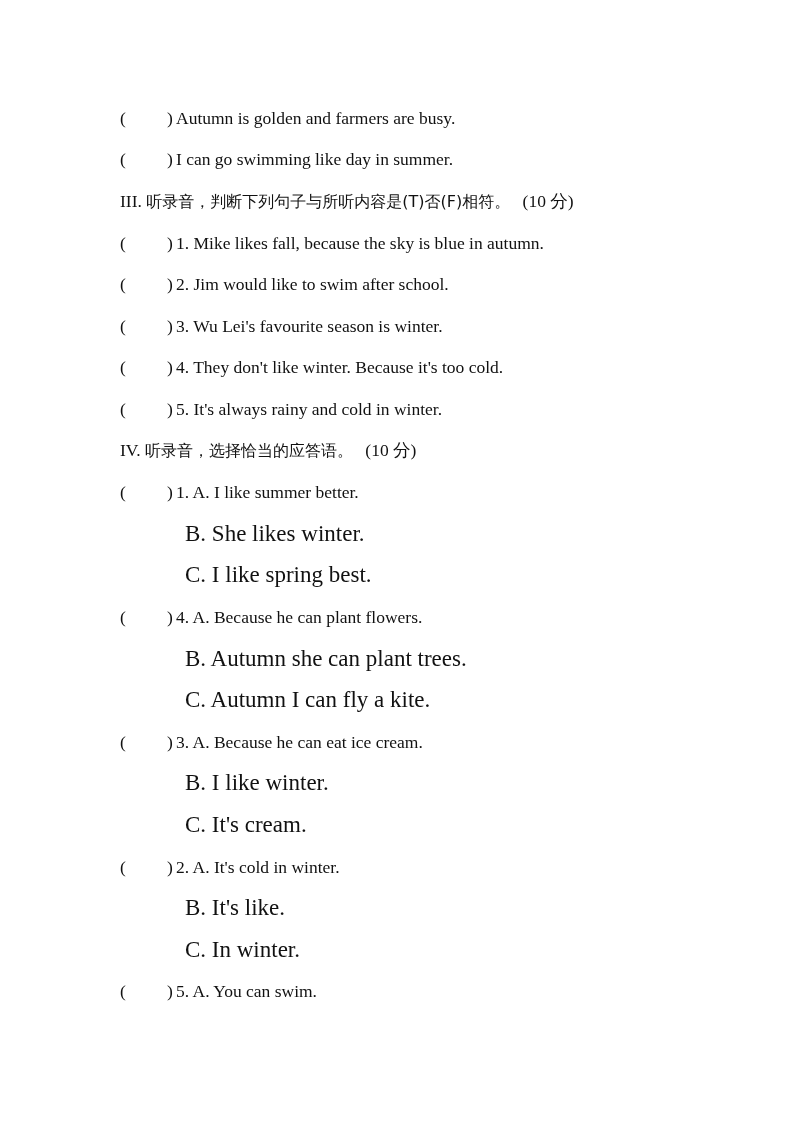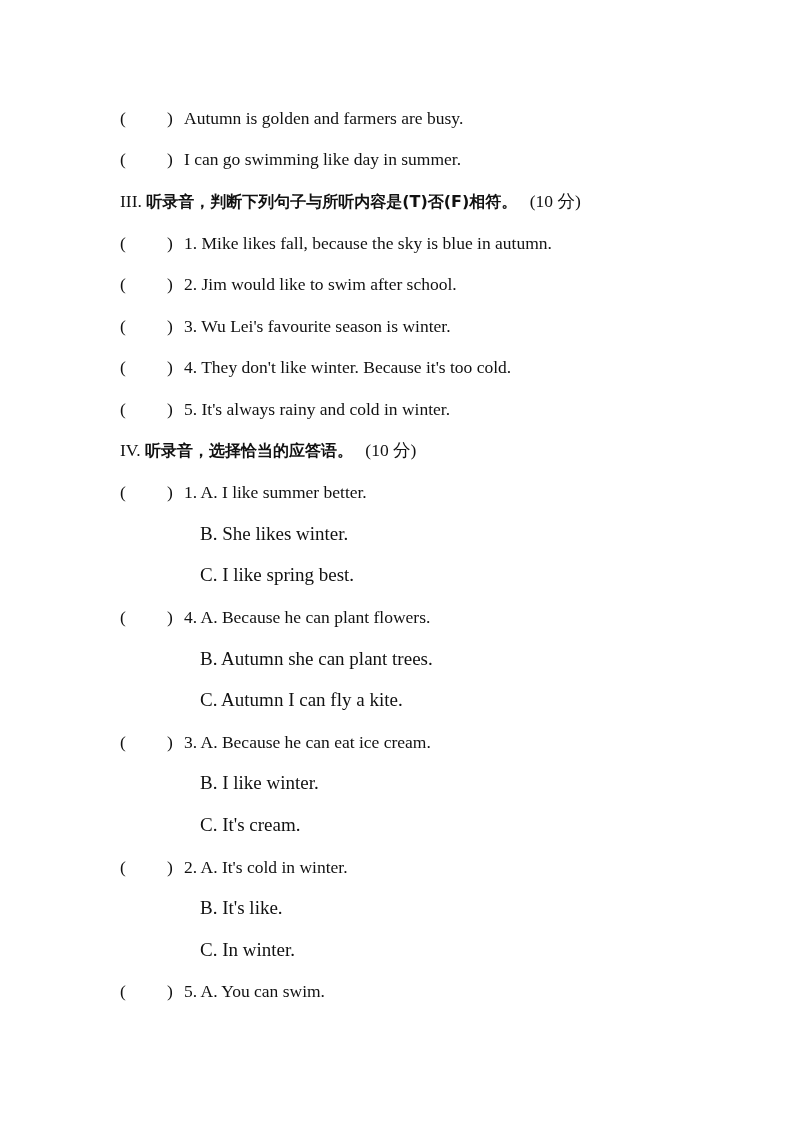--- a/index.html
+++ b/index.html
@@ -2,26 +2,26 @@
 <html><head>
 <meta charset="utf-8">
 <style>
   html, body { margin: 0; padding: 0; background: #ffffff; }
   body { width: 793px; height: 1122px; position: relative; overflow: hidden;
          font-family: "Liberation Serif", "DejaVu Serif", serif; color: #111111; }
   .line { position: absolute; left: 120px; height: 24px; line-height: 24px;
           font-size: 17.5px; white-space: nowrap; }
   .lp { position: absolute; left: 0; }
   .rp { position: absolute; left: 47px; }
-  .txt { position: absolute; left: 64px; font-family: Liberation Serif, serif; }
-  .opt { position: absolute; left: 200px; height: 24px; line-height: 24px;
-         font-size: 19px; white-space: nowrap; }
+  .txt { position: absolute; left: 56px; font-family: Liberation Serif, serif; }
+  .opt { position: absolute; left: 185px; height: 24px; line-height: 24px;
+         font-size: 23px; white-space: nowrap; }
   .heading { position: absolute; left: 120px; height: 24px; line-height: 24px;
              font-size: 17.5px; white-space: nowrap; }
-  .heading .cn { font-family: "DejaVu Sans", sans-serif; font-size: 16px; font-weight: bold; }
+  .heading .cn { font-family: "DejaVu Sans", sans-serif; font-size: 16px; }
 </style>
 </head>
 <body>
 
 <div class="line" style="top:106px">
   <span class="lp">(</span>
   <span class="rp">)</span>
   <span class="txt">Autumn is golden and farmers are busy.</span>
 </div>
 <div class="line" style="top:147px">

